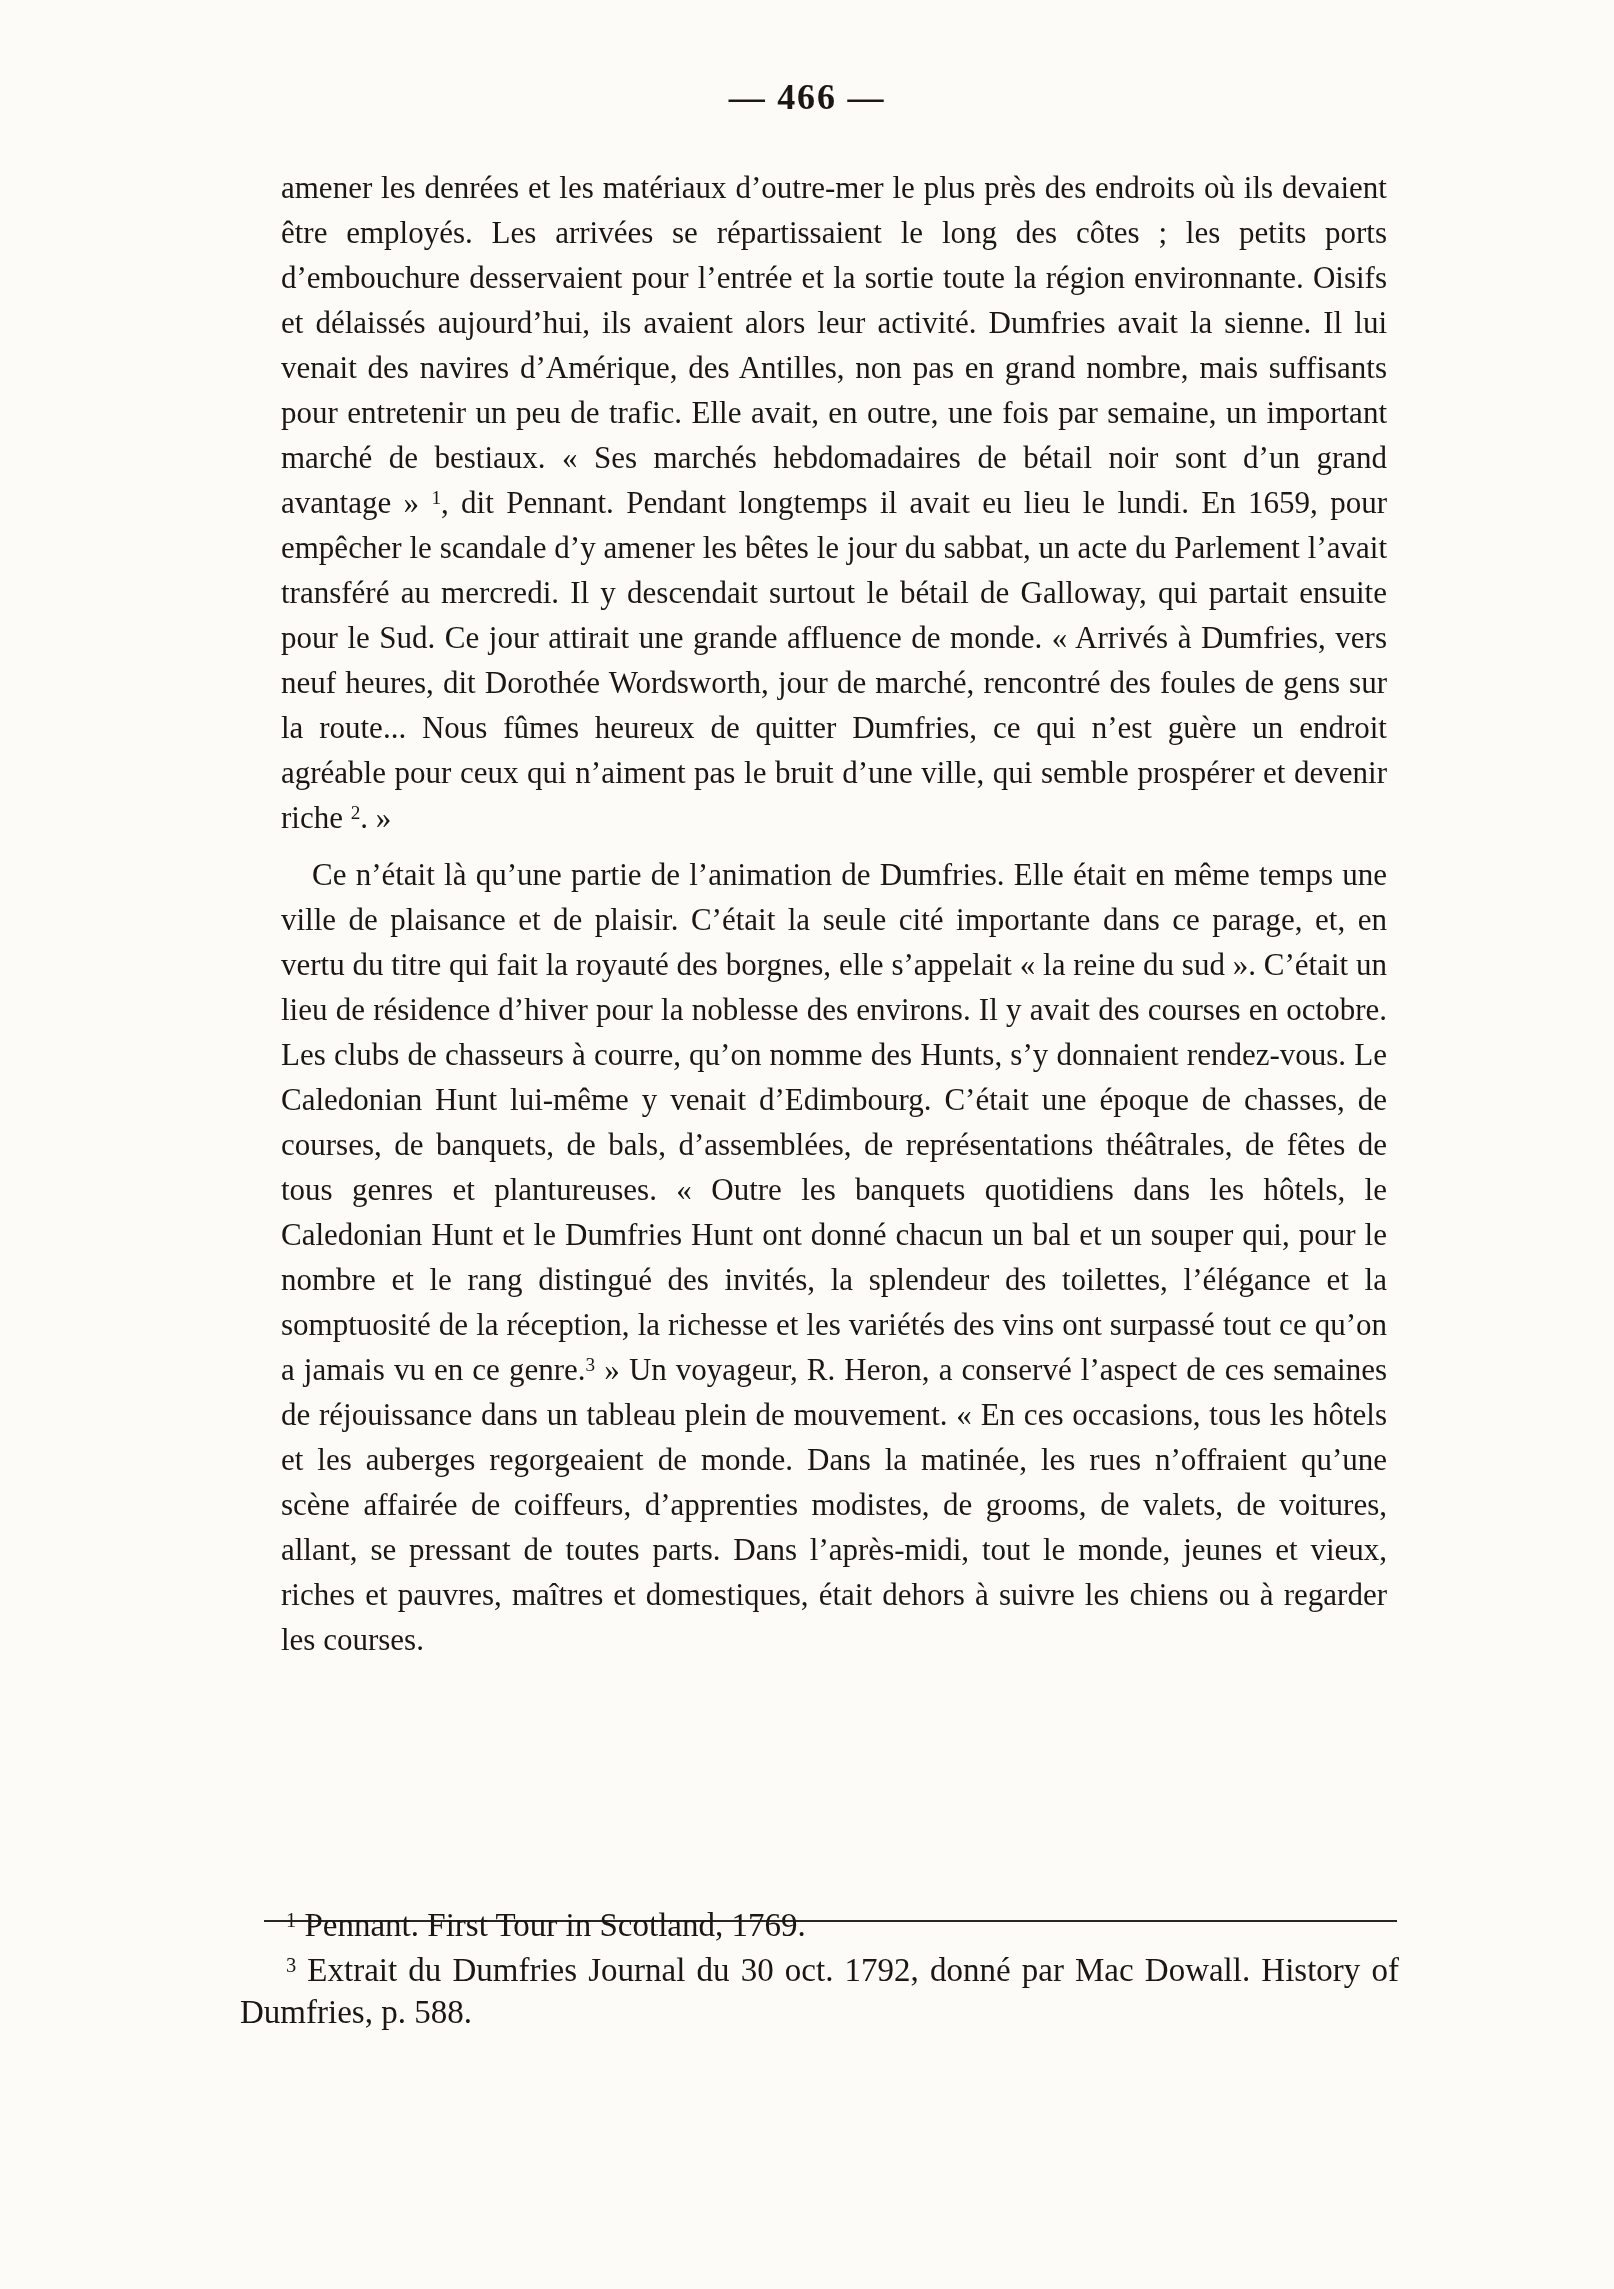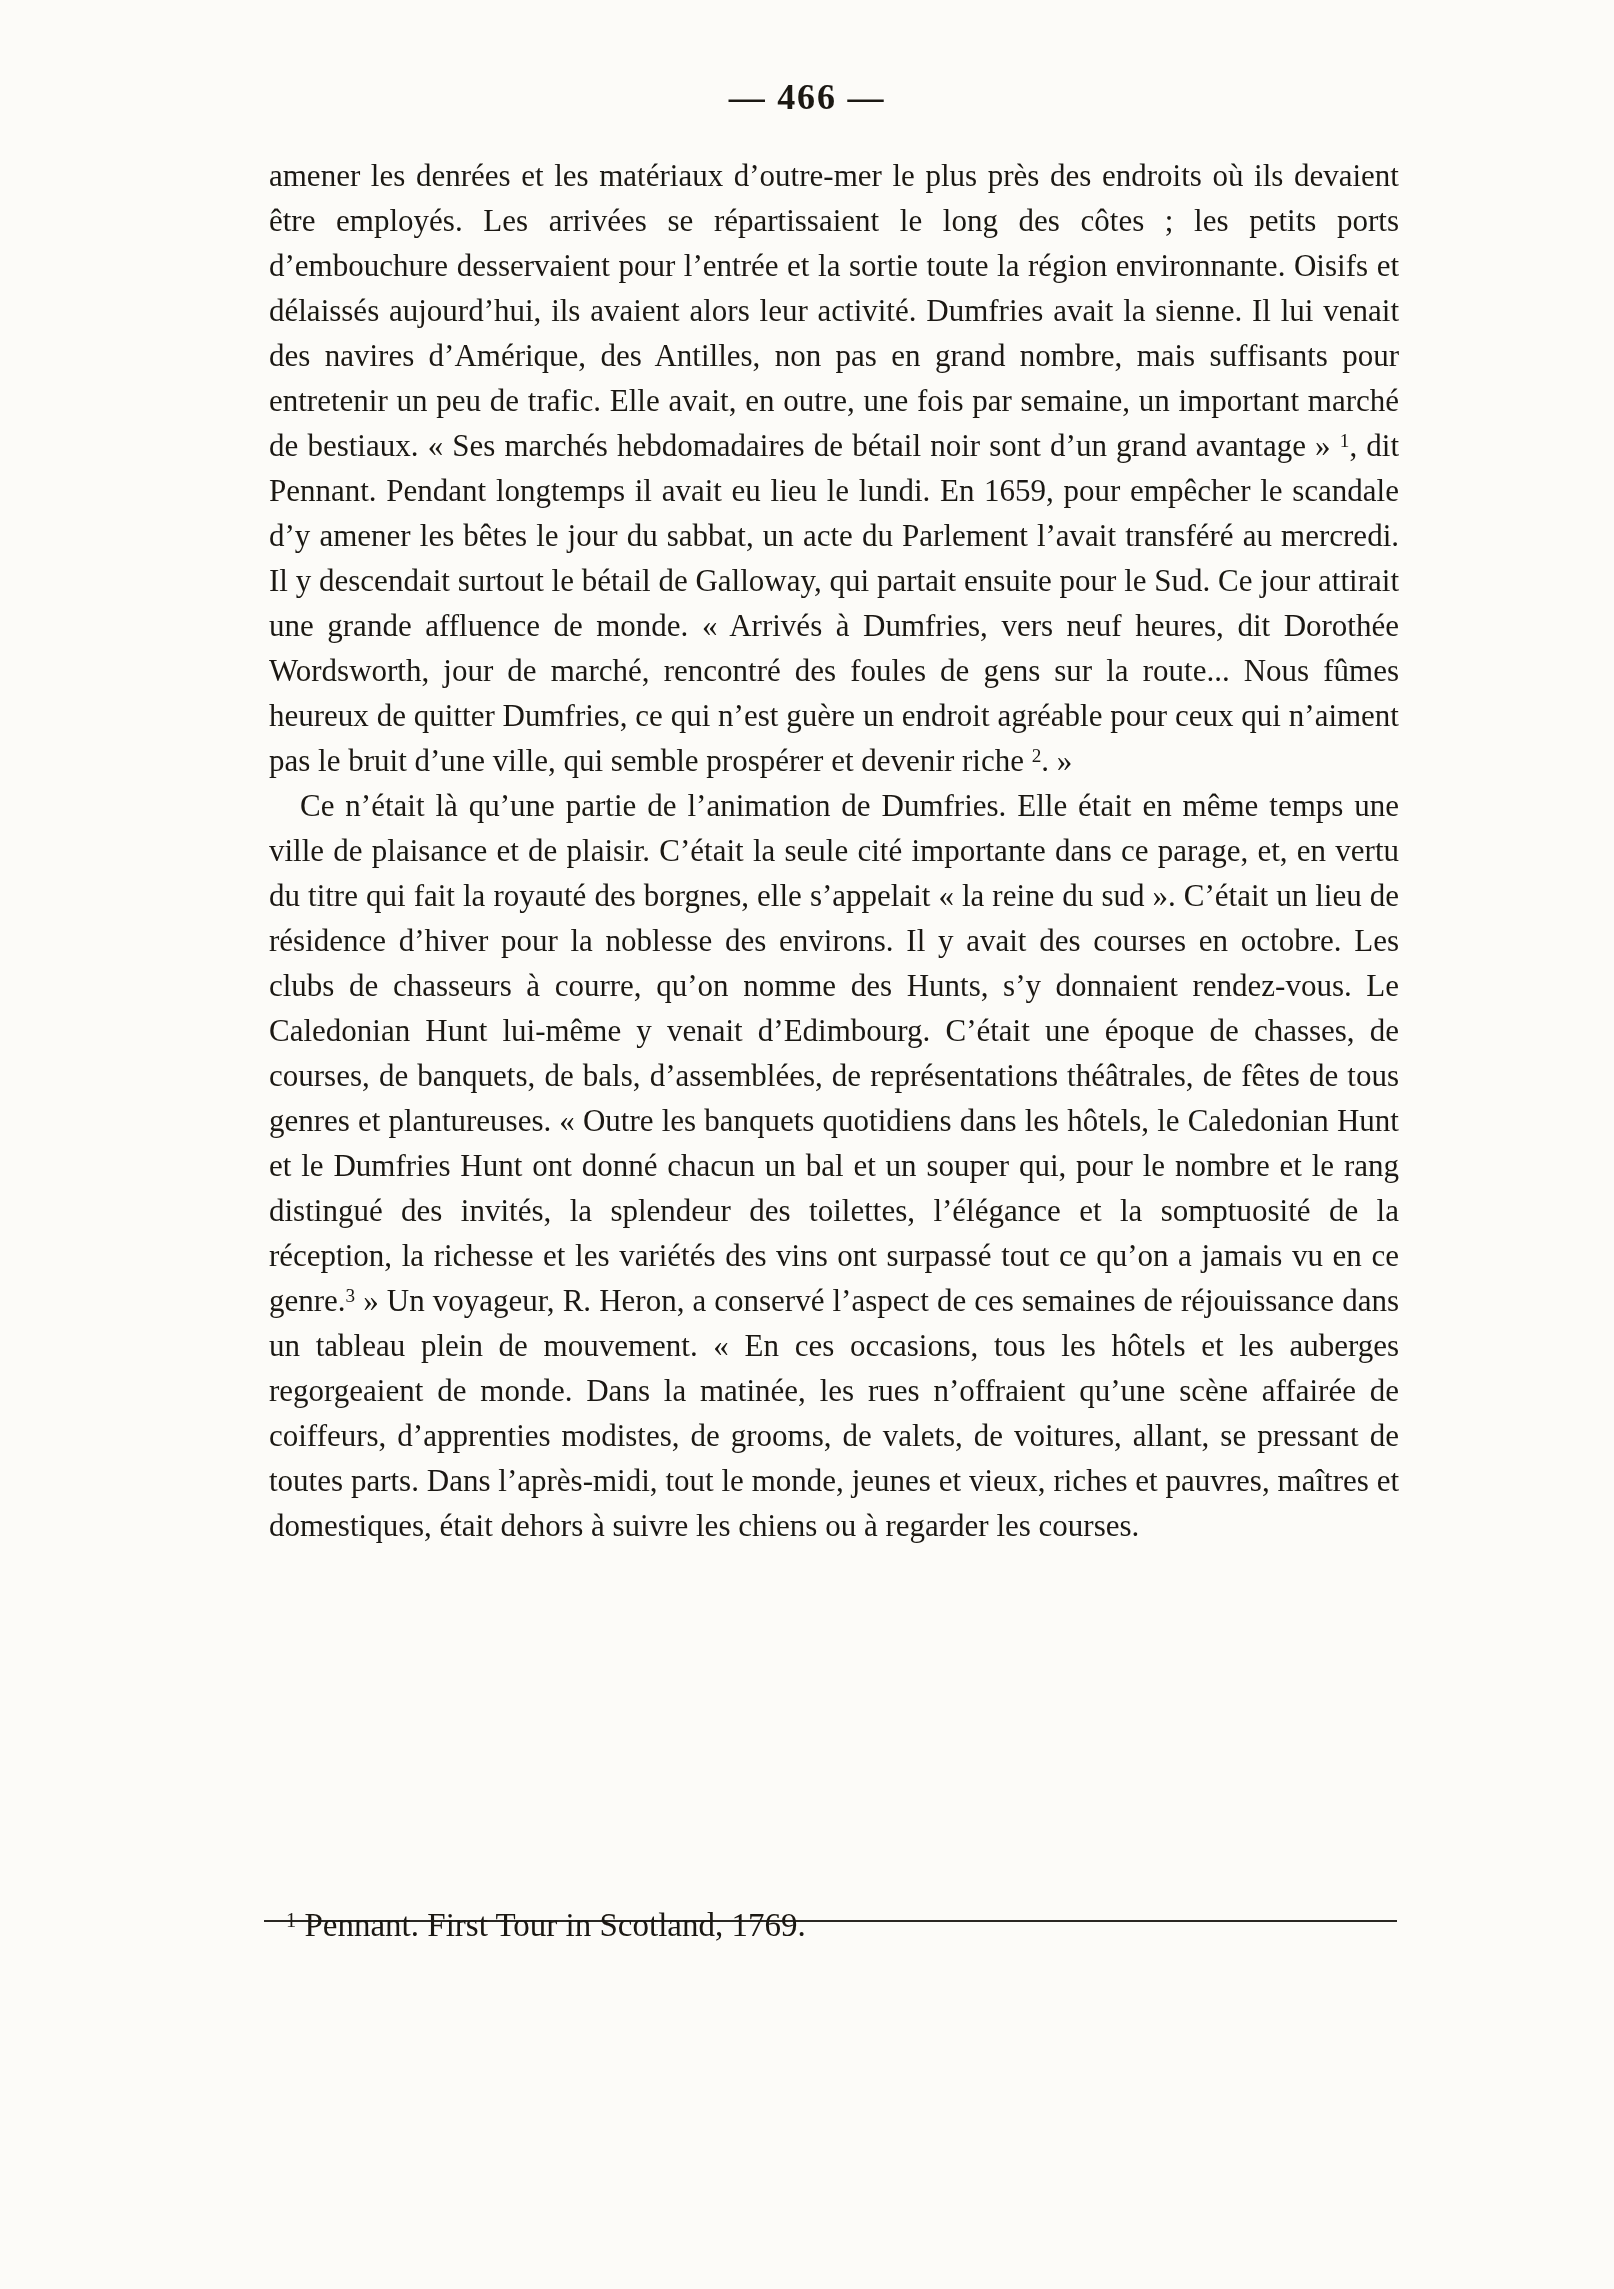--- a/index.html
+++ b/index.html
@@ -30,21 +30,21 @@
   }
   .text-block {
     position: absolute;
     left: 269px;
     top: 153px;
     width: 1130px;
     font-size: 31px;
     line-height: 45px;
     text-align: justify;
   }
-  .para { margin: 0; padding: 0; }
+  .para { margin: 12px; padding: 0; }
   .para.indented { text-indent: 31px; }
   .italic { }
   sup.fnref {
     font-size: 62%;
     line-height: 0;
     vertical-align: baseline;
     position: relative;
     top: -0.45em;
   }
   .footnote-rule {
@@ -75,16 +75,17 @@
 
   <div class="text-block">
     <p class="para"><span>amener les denrées et les matériaux d’outre-mer le plus près des endroits où ils devaient être employés. Les arrivées se répartissaient le long des côtes ; les petits ports d’embouchure desservaient pour l’entrée et la sortie toute la région environnante. Oisifs et délaissés aujourd’hui, ils avaient alors leur activité. Dumfries avait la sienne. Il lui venait des navires d’Amérique, des Antilles, non pas en grand nombre, mais suffisants pour entretenir un peu de trafic. Elle avait, en outre, une fois par semaine, un important marché de bestiaux. « Ses marchés hebdomadaires de bétail noir sont d’un grand avantage » </span><sup class="fnref">1</sup><span>, dit Pennant. Pendant longtemps il avait eu lieu le lundi. En 1659, pour empêcher le scandale d’y amener les bêtes le jour du sabbat, un acte du Parlement l’avait transféré au mercredi. Il y descendait surtout le bétail de Galloway, qui partait ensuite pour le Sud. Ce jour attirait une grande affluence de monde. « Arrivés à Dumfries, vers neuf heures, dit Dorothée Wordsworth, jour de marché, rencontré des foules de gens sur la route... Nous fûmes heureux de quitter Dumfries, ce qui n’est guère un endroit agréable pour ceux qui n’aiment pas le bruit d’une ville, qui semble prospérer et devenir riche </span><sup class="fnref">2</sup><span>. »</span></p>
     <p class="para indented"><span>Ce n’était là qu’une partie de l’animation de Dumfries. Elle était en même temps une ville de plaisance et de plaisir. C’était la seule cité importante dans ce parage, et, en vertu du titre qui fait la royauté des borgnes, elle s’appelait « la reine du sud ». C’était un lieu de résidence d’hiver pour la noblesse des environs. Il y avait des courses en octobre. Les clubs de chasseurs à courre, qu’on nomme des </span><span class="italic">Hunts</span><span>, s’y donnaient rendez-vous. Le </span><span class="italic">Caledonian Hunt</span><span> lui-même y venait d’Edimbourg. C’était une époque de chasses, de courses, de banquets, de bals, d’assemblées, de représentations théâtrales, de fêtes de tous genres et plantureuses. « Outre les banquets quotidiens dans les hôtels, le </span><span class="italic">Caledonian Hunt</span><span> et le </span><span class="italic">Dumfries Hunt</span><span> ont donné chacun un bal et un souper qui, pour le nombre et le rang distingué des invités, la splendeur des toilettes, l’élégance et la somptuosité de la réception, la richesse et les variétés des vins ont surpassé tout ce qu’on a jamais vu en ce genre.</span><sup class="fnref">3</sup><span> » Un voyageur, R. Heron, a conservé l’aspect de ces semaines de réjouissance dans un tableau plein de mouvement. « En ces occasions, tous les hôtels et les auberges regorgeaient de monde. Dans la matinée, les rues n’offraient qu’une scène affairée de coiffeurs, d’apprenties modistes, de grooms, de valets, de voitures, allant, se pressant de toutes parts. Dans l’après-midi, tout le monde, jeunes et vieux, riches et pauvres, maîtres et domestiques, était dehors à suivre les chiens ou à regarder les courses.</span></p>
   </div>
 
   <div class="footnote-rule"></div>
 
   <div class="footnotes">
     <p class="footnote"><sup class="fnref">1</sup><span> Pennant. </span><span class="italic">First Tour in Scotland</span><span>, 1769.</span></p>
+    <p class="footnote"><sup class="fnref">3</sup><span> Extrait du </span><span class="italic">Dumfries Journal</span><span> du 30 oct. 1792, donné par Mac Dowall. </span><span class="italic">History of Dumfries</span><span>, p. 588.</span></p>
   </div>
 
 </div>
 
 
 </body></html>

